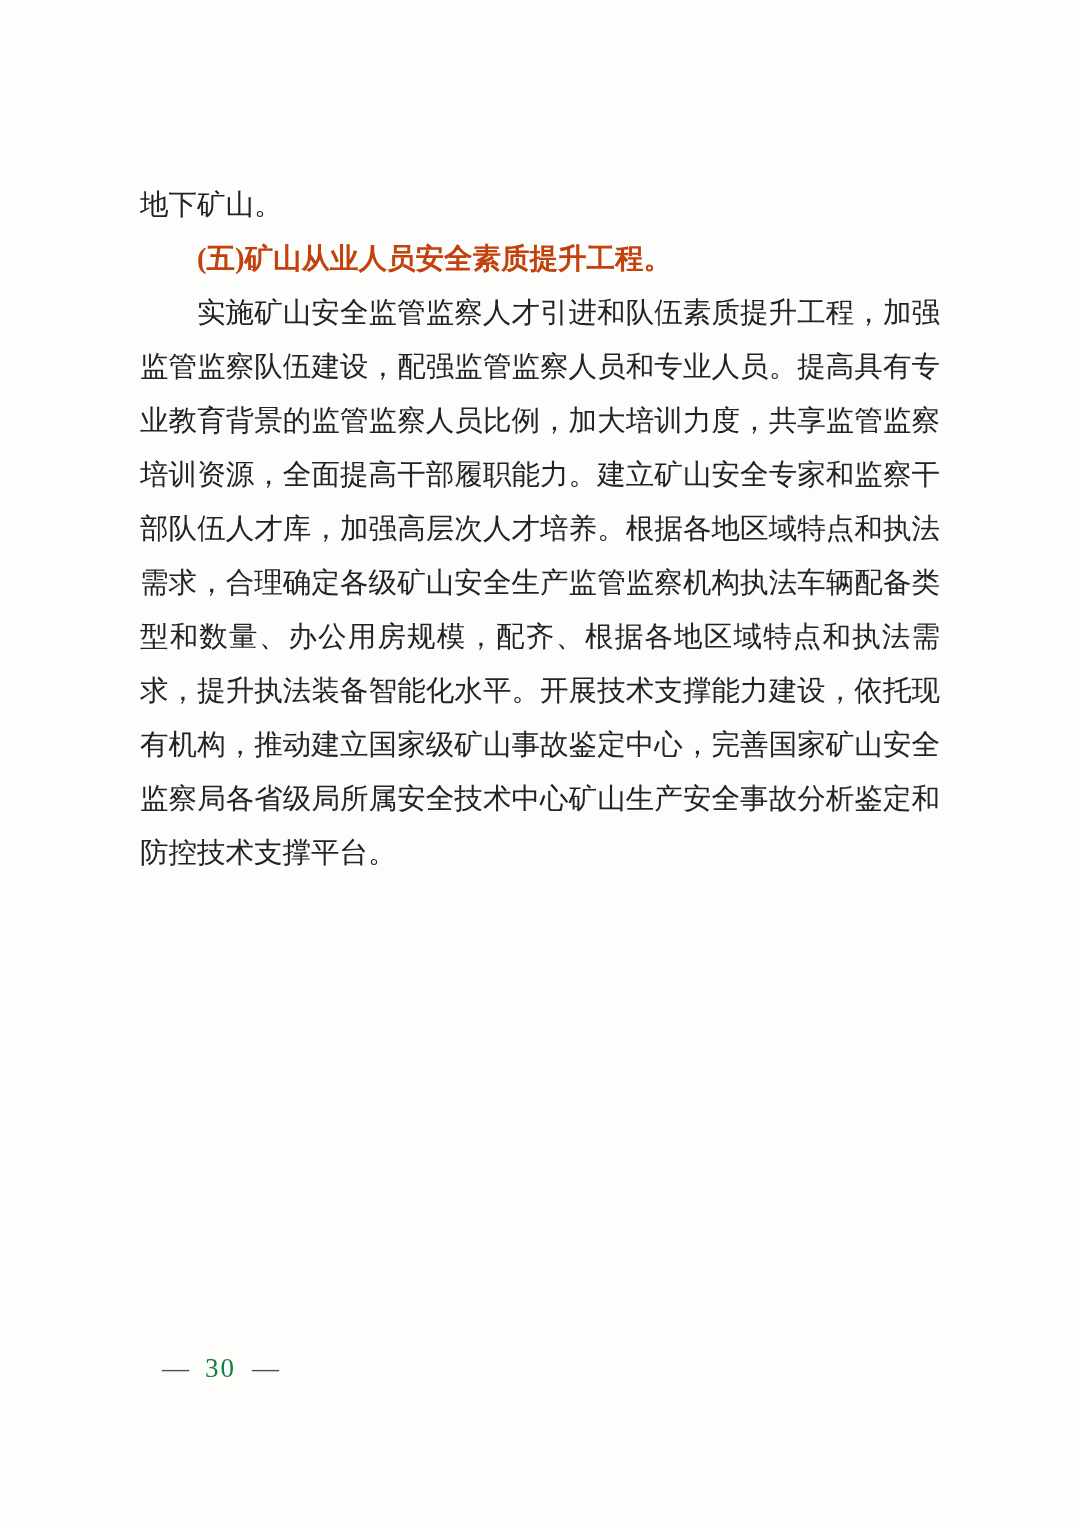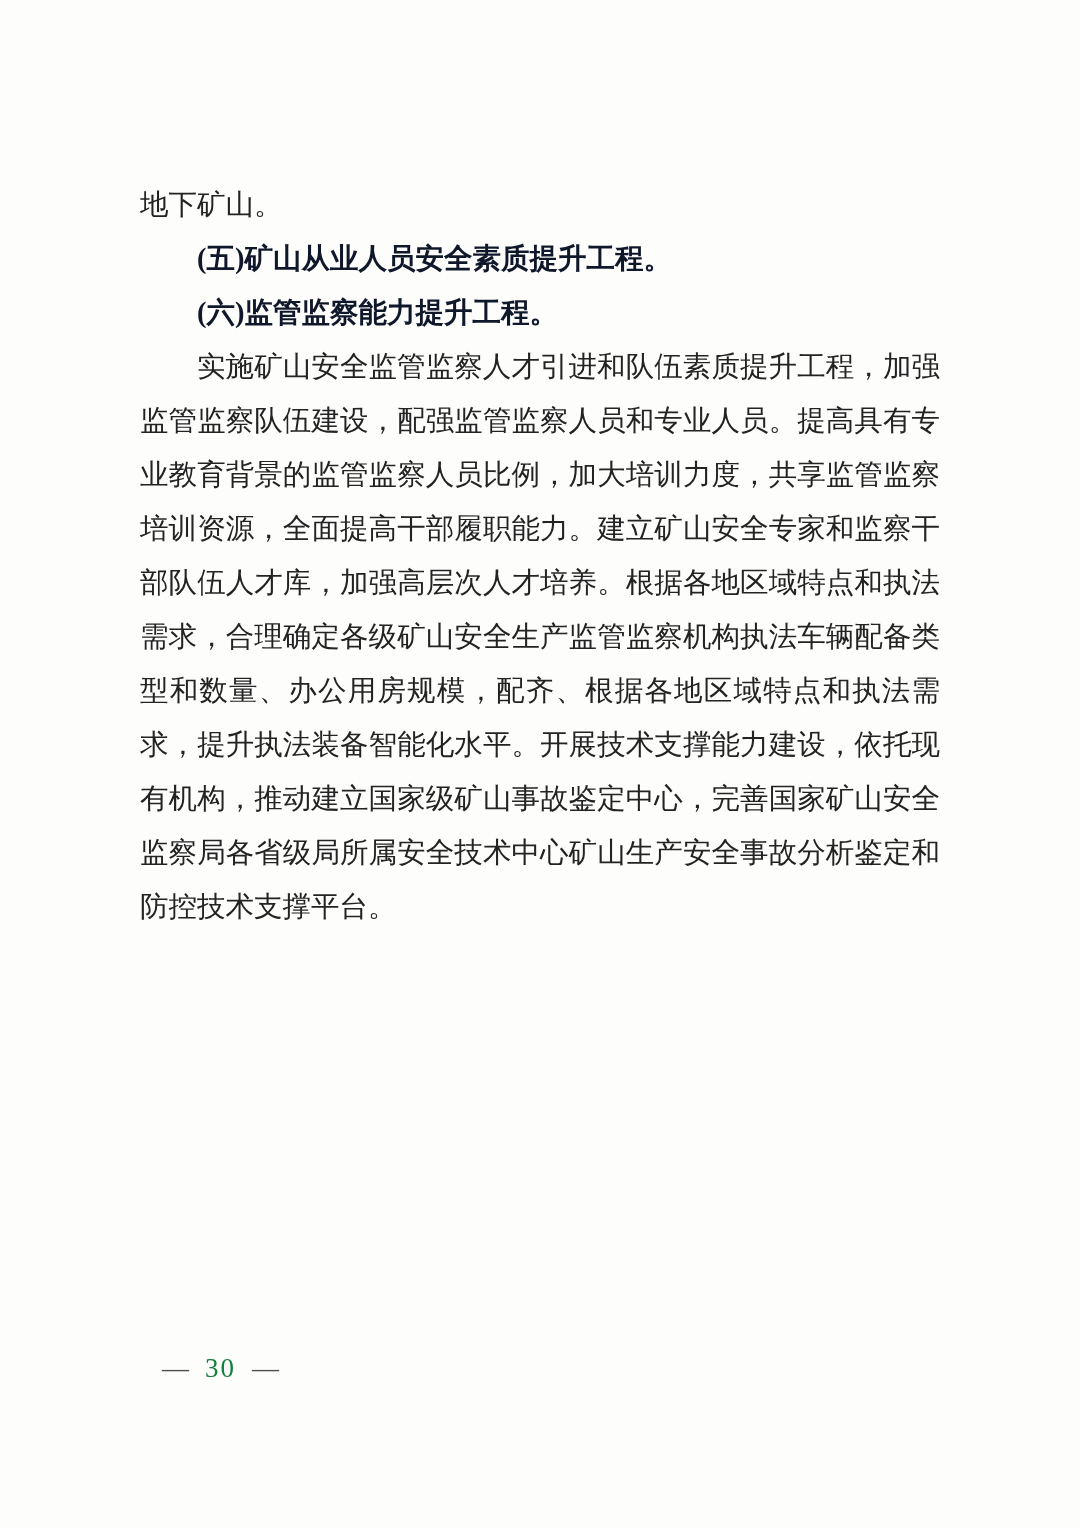--- a/index.html
+++ b/index.html
@@ -30,21 +30,21 @@
   .text-block p {
     margin: 0;
     padding: 0;
   }
   p.para-plain {
     text-indent: 0;
   }
   p.para-heading {
     text-indent: 2em;
     font-weight: bold;
-    color: #0f172a;
+    color: #c2410c;
   }
   p.para-indent {
     text-indent: 2em;
   }
   .page-footer {
     position: absolute;
     left: 162px;
     top: 1346px;
     height: 44px;
     display: flex;
@@ -61,21 +61,20 @@
     letter-spacing: 2px;
   }
 </style>
 </head>
 <body>
 
 <div class="page">
   <div class="text-block">
     <p class="para-plain">地下矿山。</p>
     <p class="para-heading">(五)矿山从业人员安全素质提升工程。</p>
-    <p class="para-heading">(六)监管监察能力提升工程。</p>
     <p class="para-indent">实施矿山安全监管监察人才引进和队伍素质提升工程，加强监管监察队伍建设，配强监管监察人员和专业人员。提高具有专业教育背景的监管监察人员比例，加大培训力度，共享监管监察培训资源，全面提高干部履职能力。建立矿山安全专家和监察干部队伍人才库，加强高层次人才培养。根据各地区域特点和执法需求，合理确定各级矿山安全生产监管监察机构执法车辆配备类型和数量、办公用房规模，配齐、根据各地区域特点和执法需求，提升执法装备智能化水平。开展技术支撑能力建设，依托现有机构，推动建立国家级矿山事故鉴定中心，完善国家矿山安全监察局各省级局所属安全技术中心矿山生产安全事故分析鉴定和防控技术支撑平台。</p>
   </div>
 
   <div class="page-footer">
     <span class="dash">—</span>
     <span class="num">30</span>
     <span class="dash">—</span>
   </div>
 </div>
 

